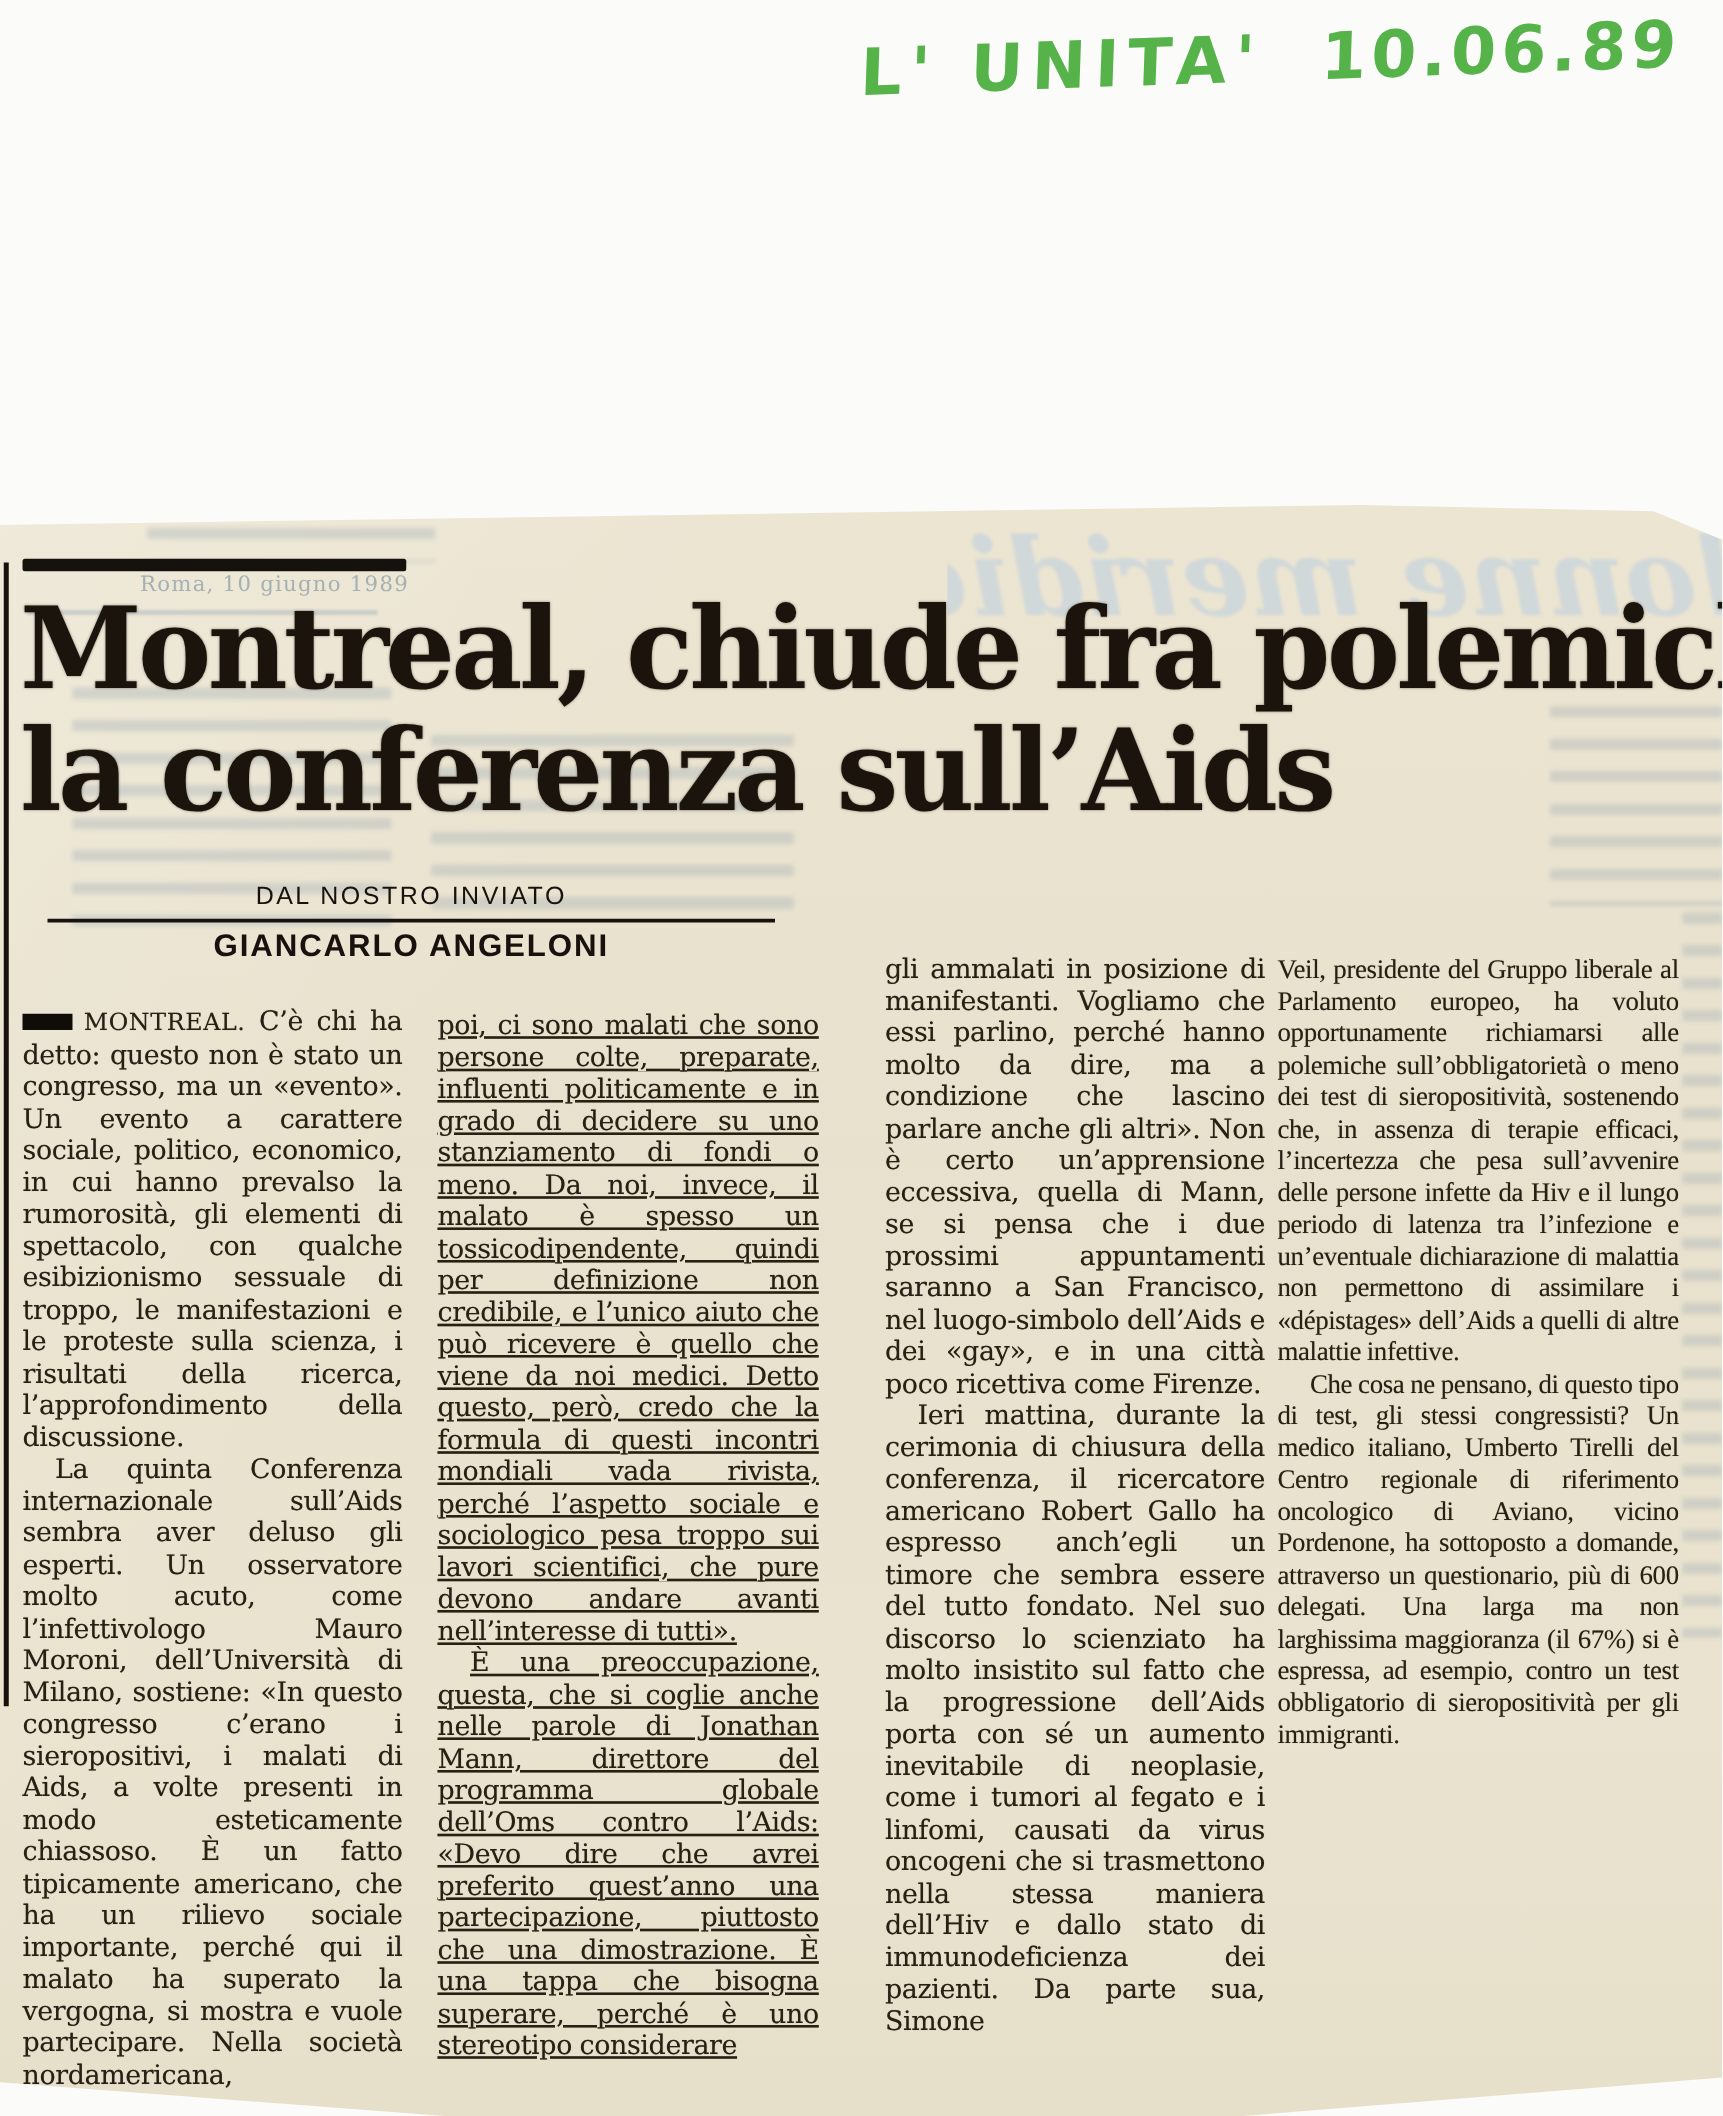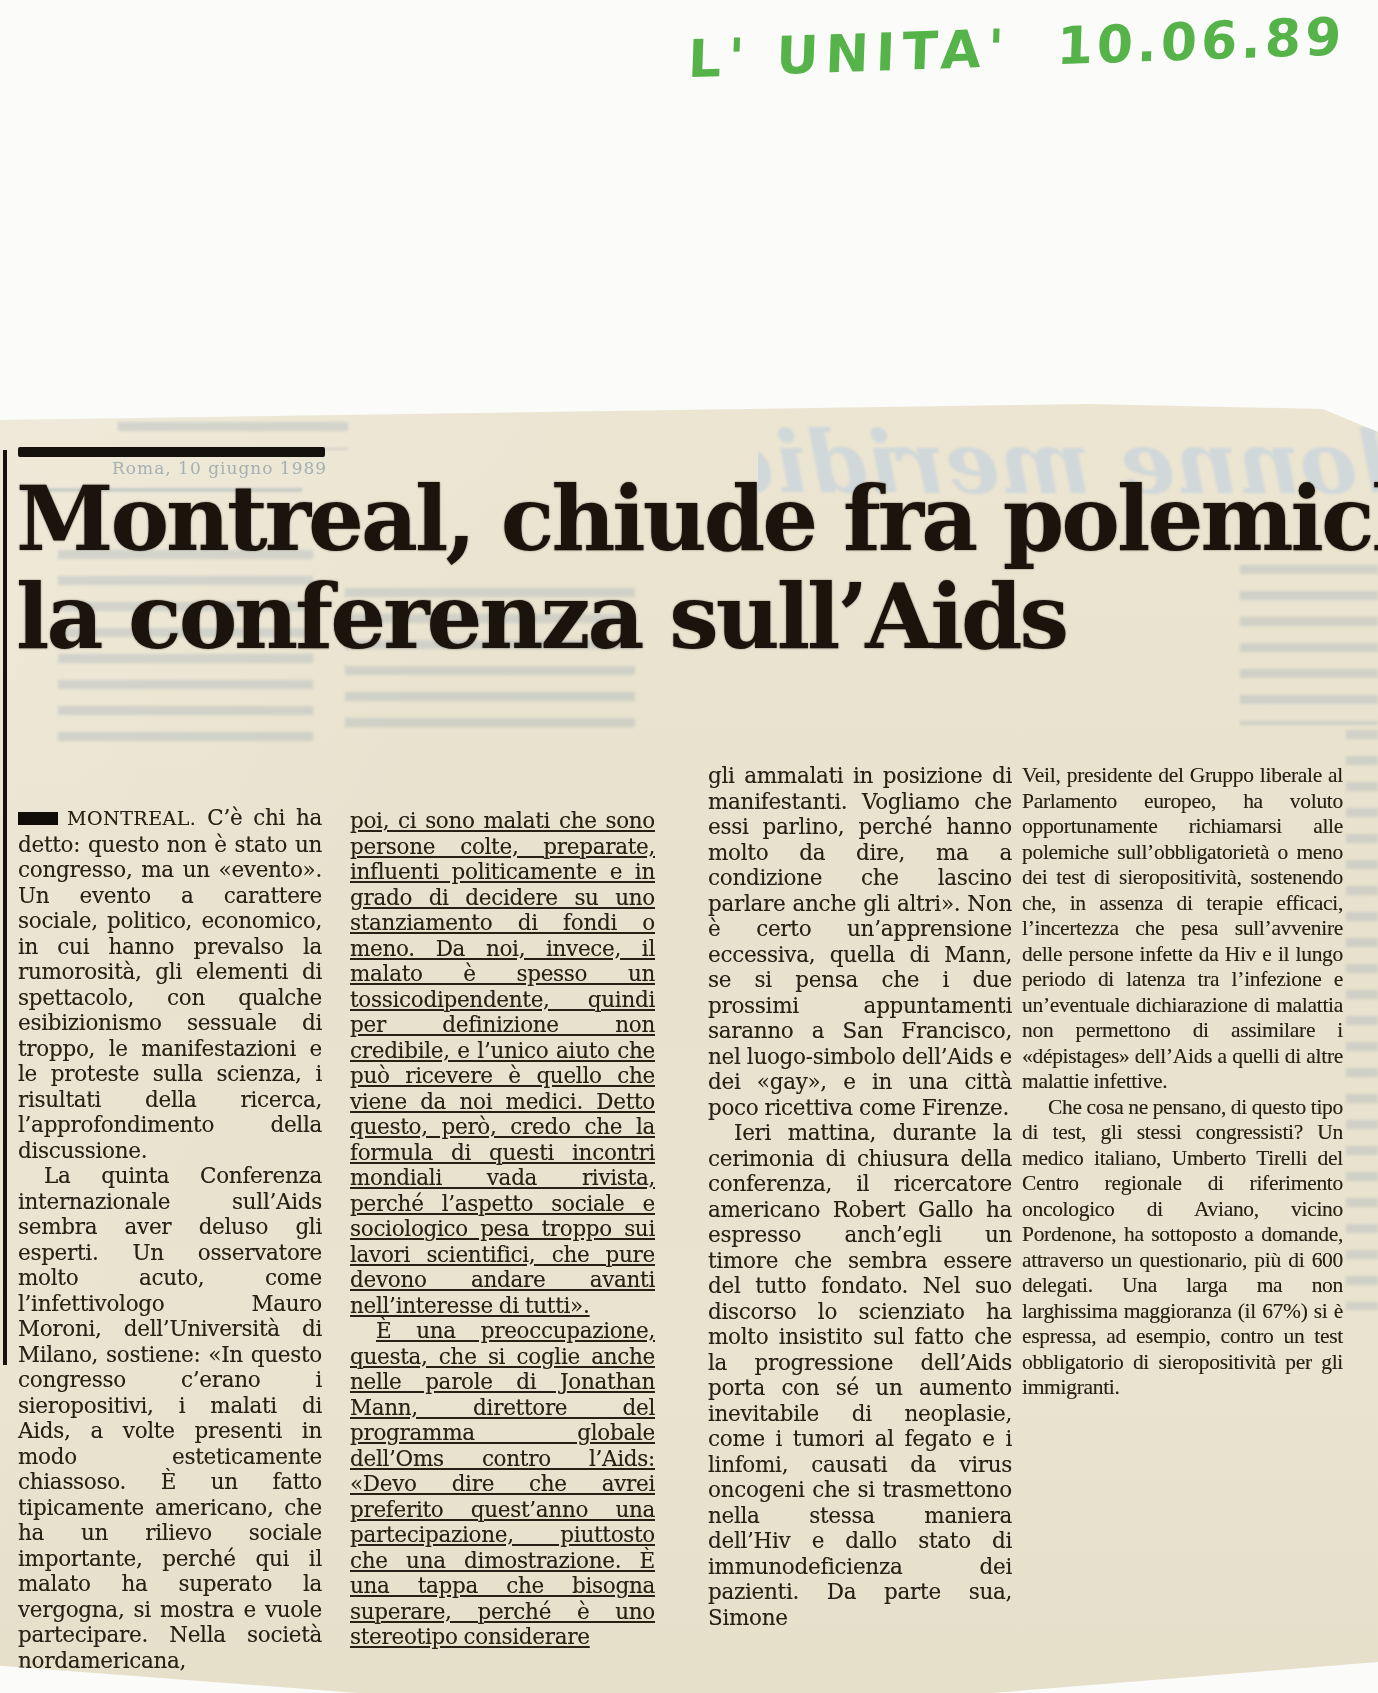--- a/index.html
+++ b/index.html
@@ -126,20 +126,25 @@
 
   <div class="top-bar"></div>
   <div class="left-vline"></div>
 
 
   <div class="headline">
     <div>Montreal, chiude fra polemiche</div>
     <div>la conferenza sull’Aids</div>
   </div>
 
+  <div class="byline">
+    <div class="pretitle">DAL NOSTRO INVIATO</div>
+    <div class="rule"></div>
+    <div class="author">GIANCARLO ANGELONI</div>
+  </div>
 
   <div class="col" id="col1">
     <p><span class="lead-marker"></span><span class="dateline">MONTREAL.</span>
        <span>C’è chi ha detto: questo non è stato un congresso, ma un «evento». Un evento a carattere sociale, politico, economico, in cui hanno prevalso la rumorosità, gli elementi di spettacolo, con qualche esibizionismo sessuale di troppo, le manifestazioni e le proteste sulla scienza, i risultati della ricerca, l’approfondimento della discussione.</span></p>
     <p class="new">La quinta Conferenza internazionale sull’Aids sembra aver deluso gli esperti. Un osservatore molto acuto, come l’infettivologo Mauro Moroni, dell’Università di Milano, sostiene: «In questo congresso c’erano i sieropositivi, i malati di Aids, a volte presenti in modo esteticamente chiassoso. È un fatto tipicamente americano, che ha un rilievo sociale importante, perché qui il malato ha superato la vergogna, si mostra e vuole partecipare. Nella società nordamericana,</p>
   </div>
 
   <div class="col" id="col2">
     <p>poi, ci sono malati che sono persone colte, preparate, influenti politicamente e in grado di decidere su uno stanziamento di fondi o meno. Da noi, invece, il malato è spesso un tossicodipendente, quindi per definizione non credibile, e l’unico aiuto che può ricevere è quello che viene da noi medici. Detto questo, però, credo che la formula di questi incontri mondiali vada rivista, perché l’aspetto sociale e sociologico pesa troppo sui lavori scientifici, che pure devono andare avanti nell’interesse di tutti».</p>
     <p class="new">È una preoccupazione, questa, che si coglie anche nelle parole di Jonathan Mann, direttore del programma globale dell’Oms contro l’Aids: «Devo dire che avrei preferito quest’anno una partecipazione, piuttosto che una dimostrazione. È una tappa che bisogna superare, perché è uno stereotipo considerare</p>

